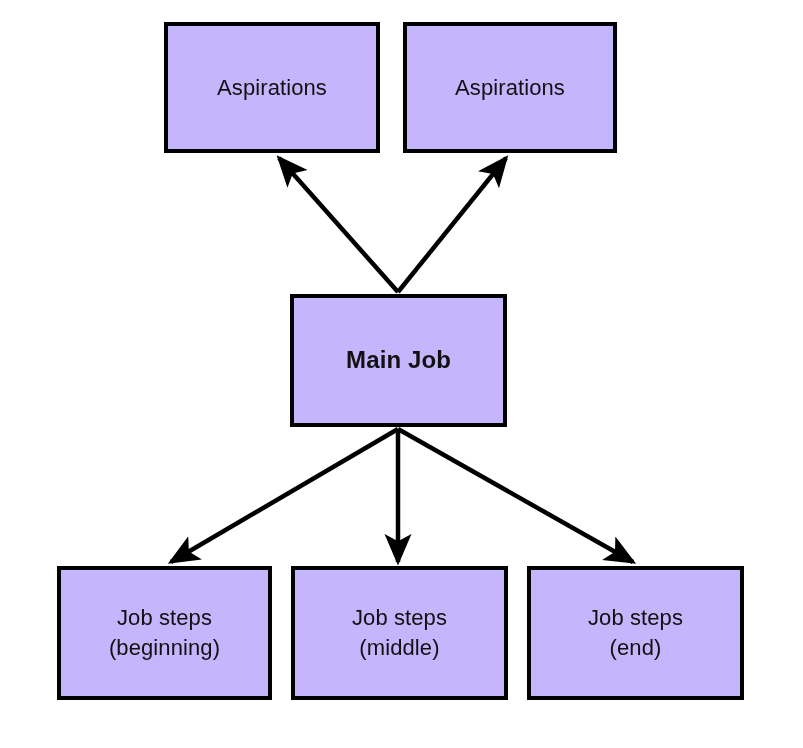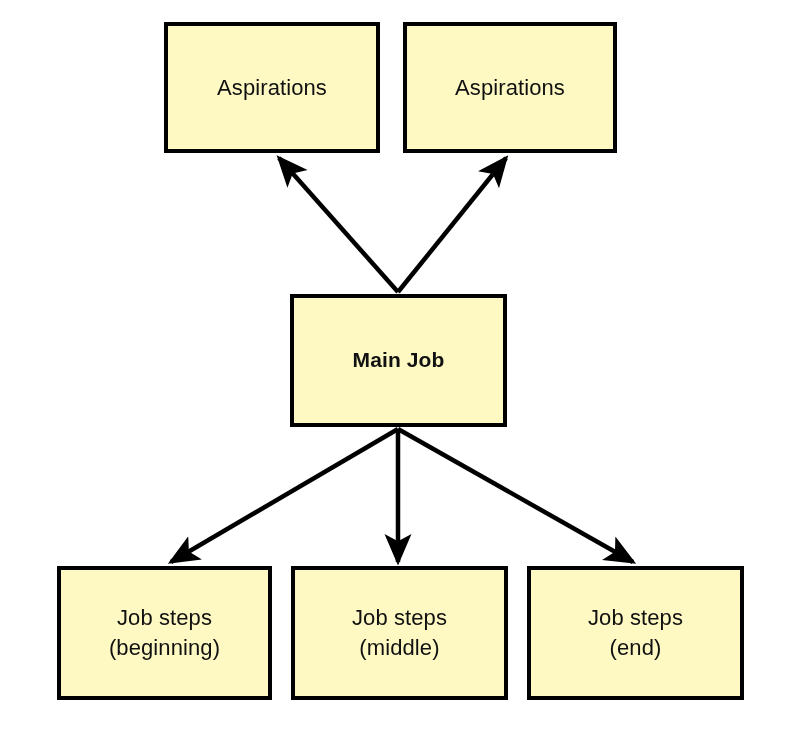--- a/index.html
+++ b/index.html
@@ -22,37 +22,37 @@
     left: 0;
     top: 0;
     width: 803px;
     height: 748px;
     pointer-events: none;
   }
   .node-box {
     position: absolute;
     box-sizing: border-box;
     border: 4px solid #000000;
-    background: #fef9c3;
+    background: #c4b5fd;
     display: flex;
     align-items: center;
     justify-content: center;
     text-align: center;
   }
   .node-label {
     font-family: "Liberation Sans", sans-serif;
     font-size: 22px;
     line-height: 1.35;
     color: #111111;
     letter-spacing: 0.1px;
     white-space: pre-line;
   }
   .node-label.bold {
     font-weight: bold;
-    font-size: 21px;
+    font-size: 24px;
   }
 
   
   #box-aspirations-left  { left: 164px; top: 22px;  width: 216px; height: 131px; }
   #box-aspirations-right { left: 403px; top: 22px;  width: 214px; height: 131px; }
 
   
   #box-main-job          { left: 290px; top: 294px; width: 217px; height: 133px; }
 
   

